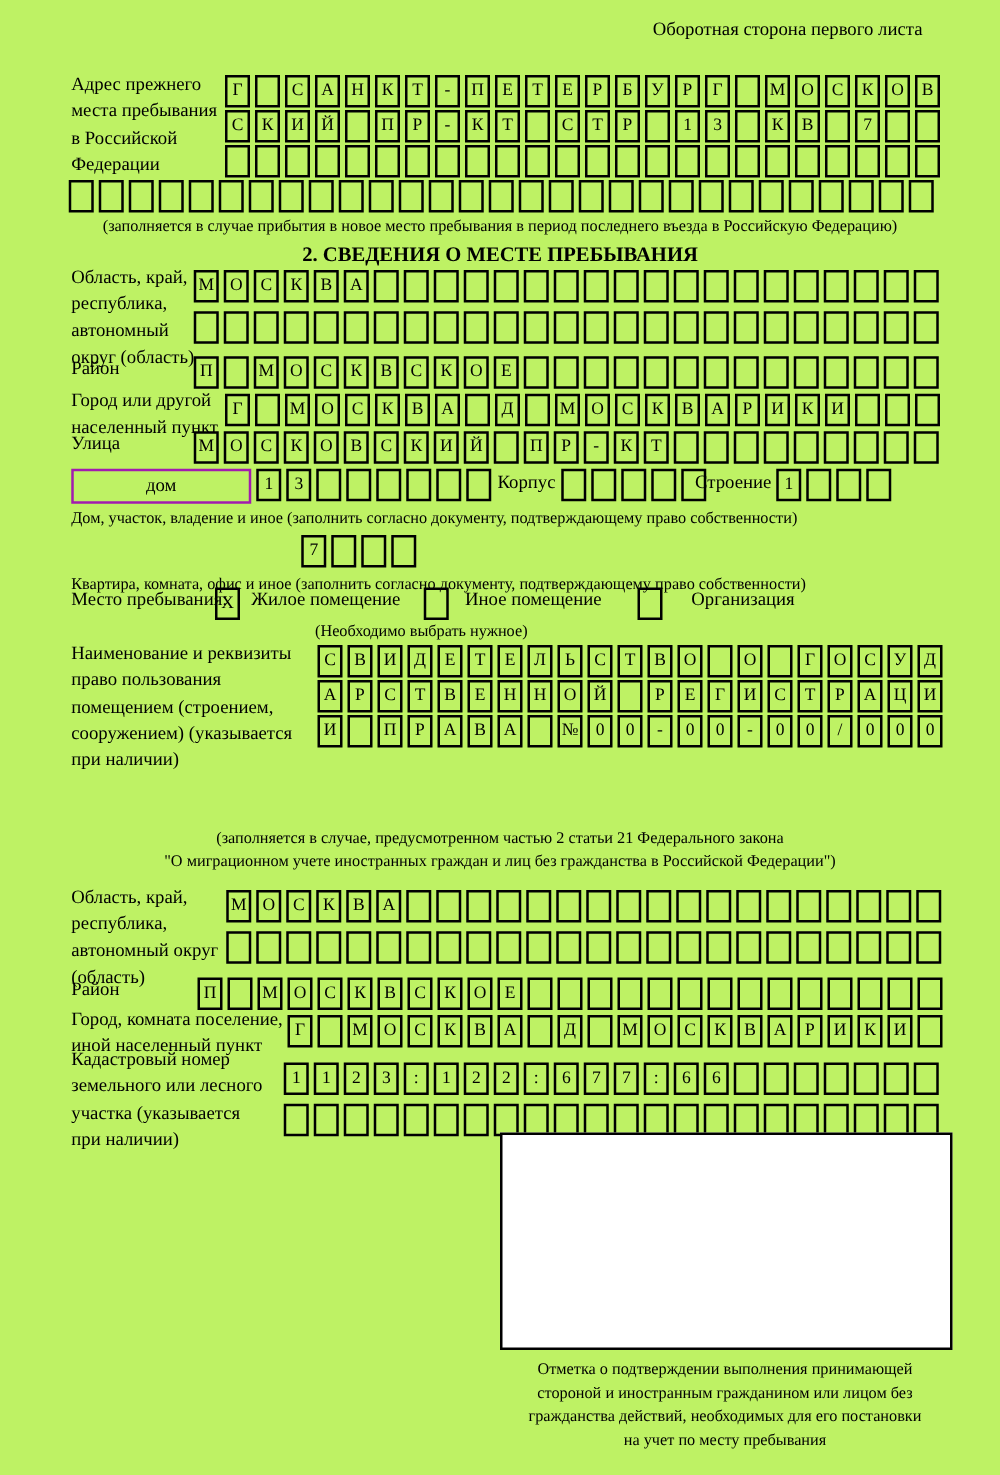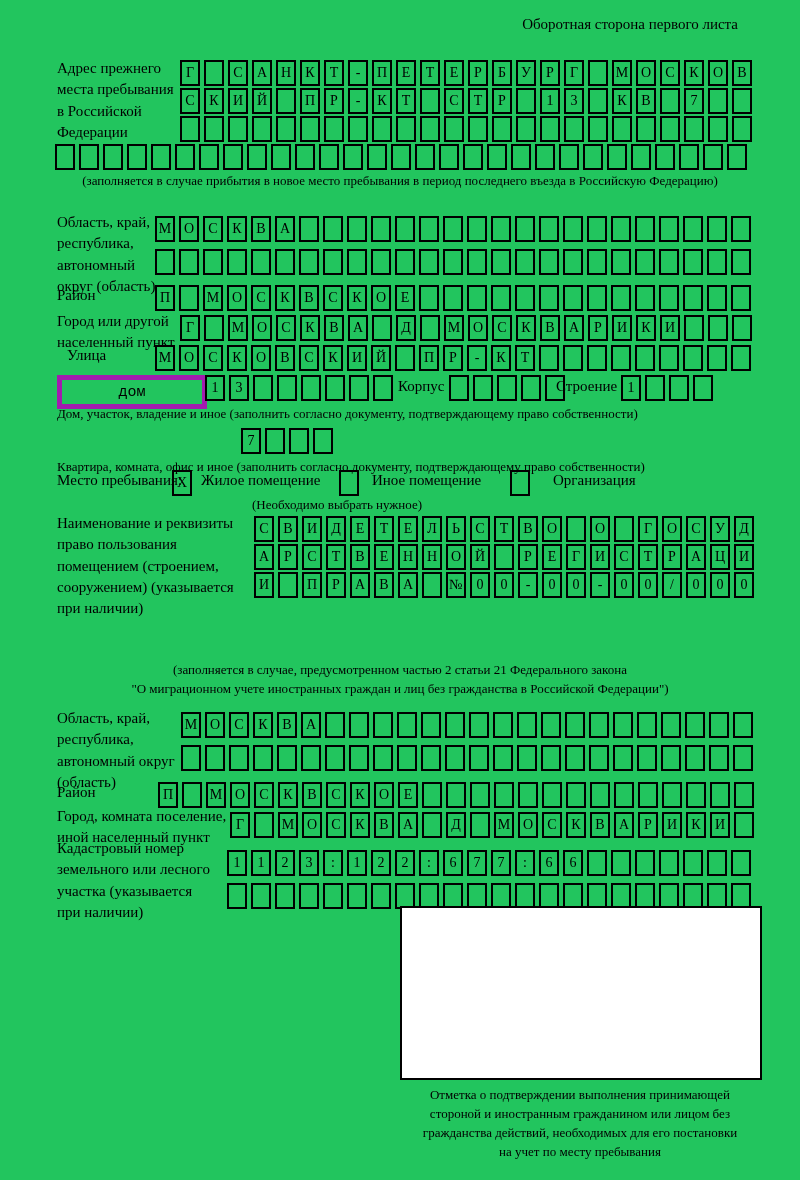--- a/index.html
+++ b/index.html
@@ -1,28 +1,28 @@
 <!DOCTYPE html>
 <html><head>
 <meta charset="utf-8">
 <style>
   html,body{margin:0;padding:0;background:#fff;}
-  .page{position:relative;width:800px;height:1180px;background:#22c55e;
+  .page{position:relative;width:800px;height:1180px;background:#bef264;
         font-family:"Liberation Serif","DejaVu Serif",serif;color:#000;overflow:hidden;}
   .abs{position:absolute;}
   .cellrow{position:absolute;display:flex;}
   .cell{flex:0 0 auto;width:16px;height:22px;border:2px solid #000;margin-right:4px;
         display:flex;align-items:center;justify-content:center;
         font-size:14px;font-weight:normal;}
   .lbl{position:absolute;font-size:15px;line-height:1.42;}
   .cap{position:absolute;font-size:13px;line-height:1.4;}
   .center{left:0;width:100%;text-align:center;}
   .title{position:absolute;font-weight:bold;font-size:16.5px;}
-  .fieldbox{position:absolute;border:5px solid #a21caf;height:24px;
-            display:flex;align-items:center;justify-content:center;font-size:15px;font-family:Liberation Mono, monospace;}
+  .fieldbox{position:absolute;border:2px solid #a21caf;height:24px;
+            display:flex;align-items:center;justify-content:center;font-size:15px;}
   .inline-lbl{position:absolute;font-size:15px;}
   .bigbox{position:absolute;border:2px solid #000;background:#fff;}
   .confcap{position:absolute;font-size:13px;line-height:1.45;text-align:center;}
 </style>
 </head>
 <body>
 
 <div class="page">
 
   <div class="abs" style="top:16px;right:62px;font-size:15px;">Оборотная сторона первого листа</div>
@@ -137,20 +137,21 @@
       <div class="cell"></div>
       <div class="cell"></div>
       <div class="cell"></div>
       <div class="cell"></div>
       <div class="cell"></div>
       <div class="cell"></div>
       <div class="cell"></div>
     </div>
   <div class="cap center" style="top:172px;">(заполняется в случае прибытия в новое место пребывания в период последнего въезда в Российскую Федерацию)</div>
 
+  <div class="title center" style="top:194px;">2. СВЕДЕНИЯ О МЕСТЕ ПРЕБЫВАНИЯ</div>
 
   <div class="lbl" style="left:57px;top:212px;width:100px;">
       <div>Область, край,</div>
       <div>республика,</div>
       <div>автономный</div>
       <div>округ (область)</div>
     </div>
   <div class="cellrow" style="left:155px;top:216px;">
       <div class="cell">М</div>
       <div class="cell">О</div>
@@ -259,21 +260,21 @@
       <div class="cell">А</div>
       <div class="cell">Р</div>
       <div class="cell">И</div>
       <div class="cell">К</div>
       <div class="cell">И</div>
       <div class="cell"></div>
       <div class="cell"></div>
       <div class="cell"></div>
     </div>
 
-  <div class="inline-lbl" style="left:67px;top:347px;font-family:Liberation Serif, serif;">Улица</div>
+  <div class="inline-lbl" style="left:57px;top:347px;font-family:Liberation Serif, serif;">Улица</div>
   <div class="cellrow" style="left:155px;top:345px;">
       <div class="cell">М</div>
       <div class="cell">О</div>
       <div class="cell">С</div>
       <div class="cell">К</div>
       <div class="cell">О</div>
       <div class="cell">В</div>
       <div class="cell">С</div>
       <div class="cell">К</div>
       <div class="cell">И</div>

